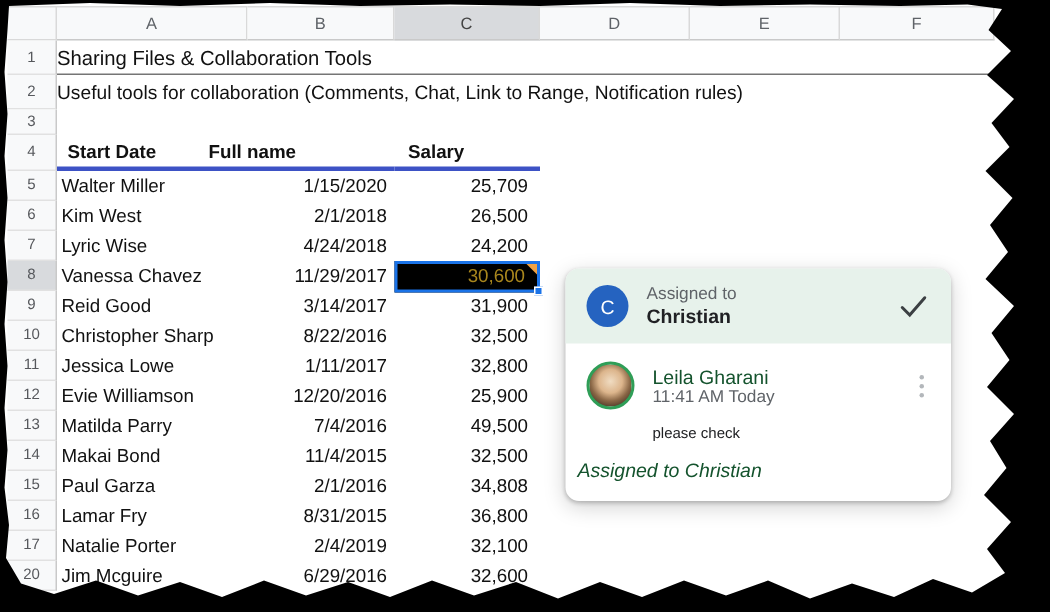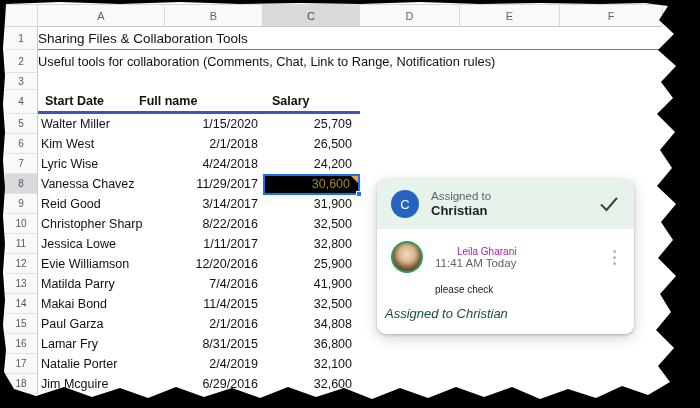--- a/index.html
+++ b/index.html
@@ -63,21 +63,21 @@
   .av-c { width:28px; height:28px; flex:none; border-radius:50%; background:#2563c0;
     color:#fff; font-size:13px; display:flex; align-items:center; justify-content:center; }
   .alabel { font-size:11.5px; color:#5f6368; }
   .aname { font-size:13px; font-weight:700; color:#202124; margin-top:1px; }
   .check { margin-left:auto; cursor:pointer; display:flex; align-items:center; }
   .pbody { padding:12px 14px 13px; }
   .arow { display:flex; gap:12px; align-items:center; }
   .av-photo { width:32px; height:32px; flex:none; border-radius:50%;
     border:2px solid #2f9e57;
     background:radial-gradient(circle at 50% 40%, #f0dcc2 0%, #dcb58c 36%, #8a6746 60%, #5d4430 76%, #473326 100%); }
-  .author { font-size:10px; font-weight:500; color:#a21caf;text-align:right; }
+  .author { font-size:13px; font-weight:500; color:#14532d; }
   .time { font-size:11.5px; color:#5f6368; margin-top:0; }
   .kebab { margin-left:auto; margin-right:2px; display:flex; flex-direction:column;
     gap:3px; cursor:pointer; padding:2px; }
   .kebab i { width:3px; height:3px; border-radius:50%; background:#b3b7bb; }
   .ctext { margin:11px 0 0 44px; font-size:10px; color:#202124; }
   .cfoot { margin:11px 0 0 -6px; font-size:13px; font-style:italic; color:#14532d; }
 
   
   .frame { position:absolute; inset:0; z-index:10; pointer-events:none; }
 </style>
@@ -186,21 +186,21 @@
       <div class="cell a">Evie Williamson</div>
       <div class="cell b num">12/20/2016</div>
       <div class="cell c num">25,900</div>
       <div class="cell rest"></div>
     </div>
 
     <div class="flexrow r">
       <div class="rh">13</div>
       <div class="cell a">Matilda Parry</div>
       <div class="cell b num">7/4/2016</div>
-      <div class="cell c num">41,900</div>
+      <div class="cell c num">49,500</div>
       <div class="cell rest"></div>
     </div>
 
     <div class="flexrow r">
       <div class="rh">14</div>
       <div class="cell a">Makai Bond</div>
       <div class="cell b num">11/4/2015</div>
       <div class="cell c num">32,500</div>
       <div class="cell rest"></div>
     </div>
@@ -223,21 +223,21 @@
 
     <div class="flexrow r">
       <div class="rh">17</div>
       <div class="cell a">Natalie Porter</div>
       <div class="cell b num">2/4/2019</div>
       <div class="cell c num">32,100</div>
       <div class="cell rest"></div>
     </div>
 
     <div class="flexrow r">
-      <div class="rh">18</div>
+      <div class="rh">20</div>
       <div class="cell a">Jim Mcguire</div>
       <div class="cell b num">6/29/2016</div>
       <div class="cell c num">32,600</div>
       <div class="cell rest"></div>
     </div>
 
   </div>
 
   <div class="popup">
     <div class="phead">

